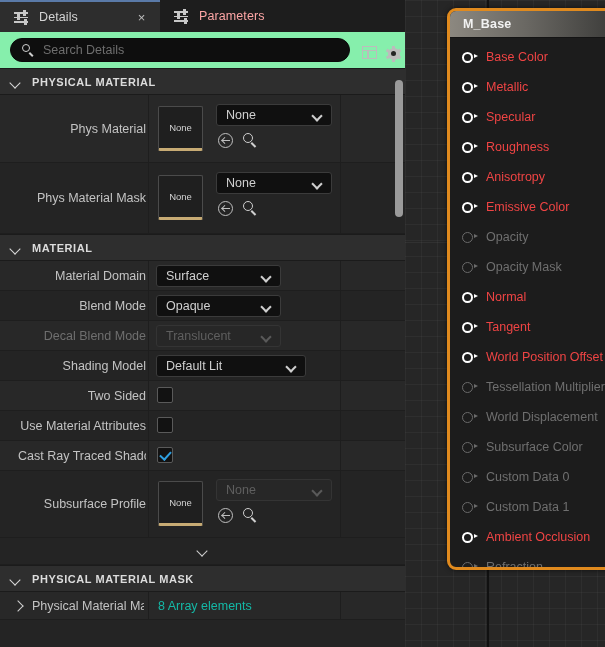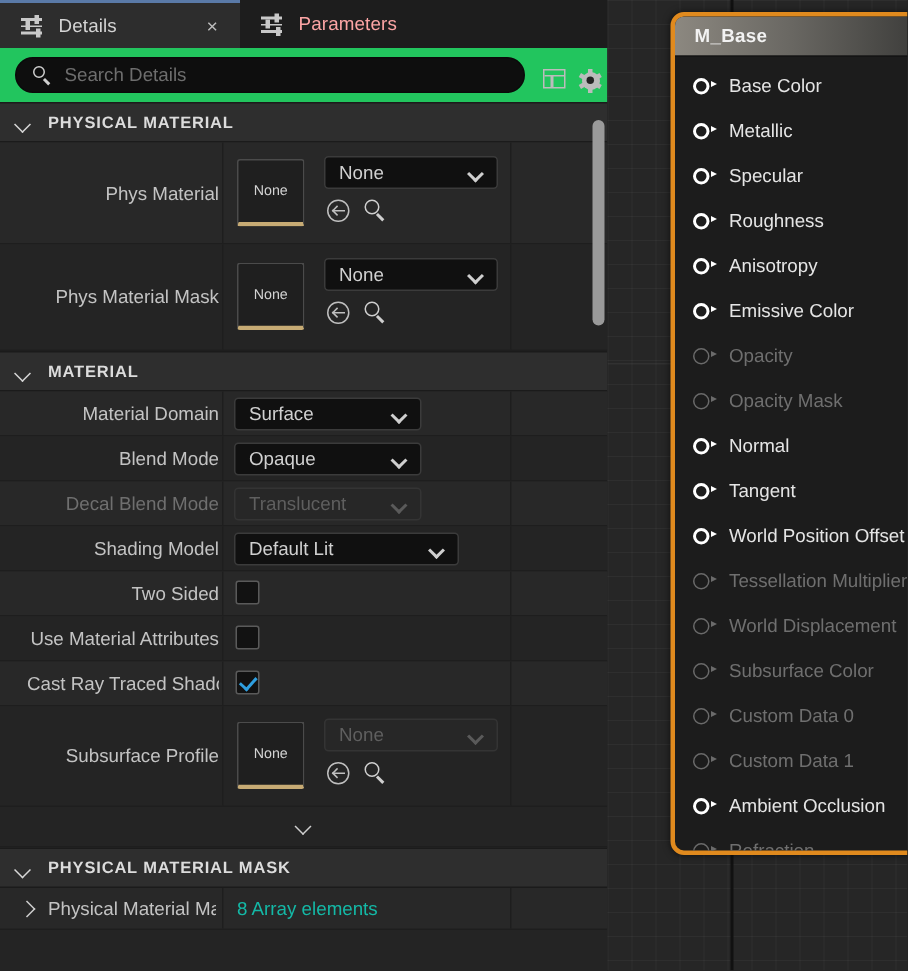--- a/index.html
+++ b/index.html
@@ -38,21 +38,21 @@
   .tab-icon b:nth-of-type(2){top:5px;left:3px;}
   .tab-icon b:nth-of-type(3){top:9.5px;left:10px;}
   .tab-label{margin-left:9px;font-size:12.5px;color:#d4d4d4;letter-spacing:.1px;}
   .tab.inactive .tab-label{color:#fca5a5;text-align:center;}
   .tab-close{
     position:absolute;right:12px;top:9px;width:13px;height:13px;color:#bdbdbd;
     font-size:13px;line-height:13px;text-align:center;
   }
 
   
-  .searchrow{position:absolute;left:0;top:32px;width:405px;height:36px;background:#22c55e;}
+  .searchrow{position:absolute;left:0;top:32px;width:405px;height:36px;background:#86efac;}
   .searchbox{
     position:absolute;left:10px;top:6px;width:340px;height:24px;
     background:#0e0e0e;border-radius:12px;border:1px solid #0a0a0a;
     display:flex;align-items:center;box-sizing:border-box;
   }
   .mag{position:relative;width:12px;height:12px;margin-left:11px;flex:0 0 auto;}
   .mag .ring{position:absolute;left:0;top:0;width:8px;height:8px;border:1.5px solid #cfcfcf;border-radius:50%;box-sizing:border-box;}
   .mag .stem{position:absolute;left:7.5px;top:7.5px;width:5px;height:1.6px;background:#cfcfcf;transform:rotate(45deg);transform-origin:0 0;}
   .search-ph{margin-left:9px;font-size:12.5px;color:#6e6e6e;}
   .tool-btn{position:absolute;top:14px;width:16px;height:16px;}
@@ -195,21 +195,21 @@
   .pin .circ{
     position:absolute;left:0;top:0.5px;width:11px;height:11px;border-radius:50%;
     border:2.2px solid #ffffff;box-sizing:border-box;background:transparent;
   }
   .pin .tri{
     position:absolute;left:11.5px;top:3.2px;width:0;height:0;
     border-left:4px solid #ffffff;border-top:2.6px solid transparent;border-bottom:2.6px solid transparent;
   }
   .pinrow.off .pin .circ{border-color:#6a6a6a;border-width:1.7px;}
   .pinrow.off .pin .tri{border-left-color:#6a6a6a;}
-  .pin-label{margin-left:9px;font-size:12.5px;color:#e5e5e5;white-space:nowrap;}
+  .pin-label{margin-left:9px;font-size:12.5px;color:#ef4444;white-space:nowrap;}
   .pinrow.off .pin-label{color:#6f6f6f;}
 </style>
 </head>
 <body>
 
 <div id="app">
 
   <div id="details-panel">
 
     <div class="tabstrip">

